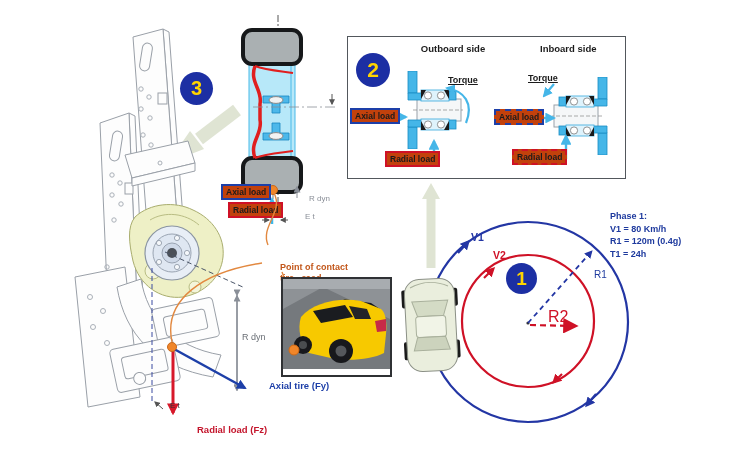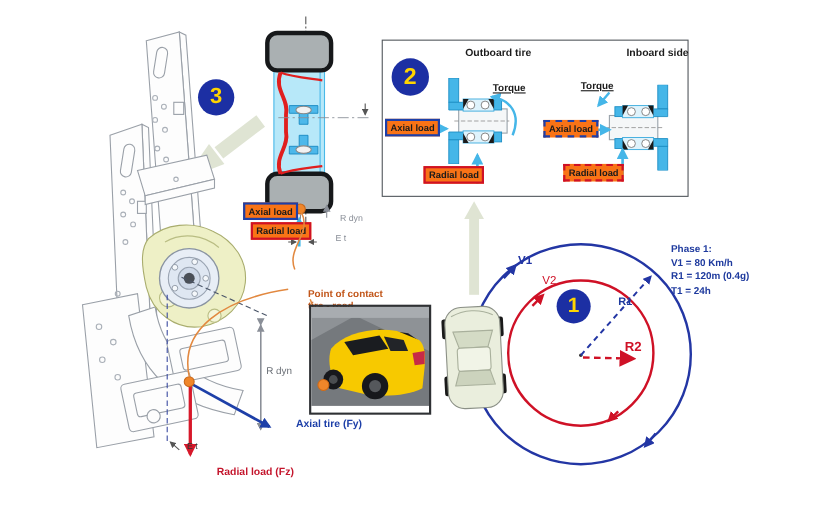--- a/index.html
+++ b/index.html
@@ -1,31 +1,31 @@
 <!DOCTYPE html>
 <html><head>
 <meta charset="utf-8">
 <style>
   html,body{margin:0;padding:0;background:#fff;}
   .canvas{position:relative;width:750px;height:465px;background:#fff;overflow:hidden;
           font-family:"Liberation Sans",sans-serif;}
   .abs{position:absolute;}
   .lbl{position:absolute;white-space:nowrap;font-family:"Liberation Sans",sans-serif;padding-left:16px;}
-  .boxed{position:absolute;background:#f97316;color:#1b1b1b;font-weight:bold;font-size:8.5px;
+  .boxed{position:absolute;background:#c2410c;color:#1b1b1b;font-weight:bold;font-size:8.5px;
          padding:1px 3px;line-height:10px;white-space:nowrap;}
   .boxed.navy{border:2px solid #1d3fa8;}
   .boxed.red{border:2px solid #cf1126;}
   .boxed.navy-d{border:2px dashed #1d3fa8;}
   .boxed.red-d{border:2px dashed #cf1126;}
   .badge{position:absolute;border-radius:50%;background:#1c2fa3;color:#ffd400;
          display:flex;align-items:center;justify-content:center;font-weight:bold;}
   .panel{position:absolute;left:347px;top:36px;width:277px;height:141px;
          border:1.5px solid #52575c;background:#fff;}
   .phase{position:absolute;font-size:9px;line-height:12.5px;font-weight:600;}
-  .phase1{left:610px;top:220px;color:#1e3a9e;}
+  .phase1{left:610px;top:210px;color:#1e3a9e;}
   .phase2{left:499px;top:333px;color:#c01730;}
   .side-title{position:absolute;top:6px;font-size:9.5px;font-weight:600;color:#1b1b1b;}
   .torque{position:absolute;font-size:9px;font-weight:600;color:#1b1b1b;text-decoration:underline;}
   svg{display:block;}
 </style>
 </head>
 <body>
 
 <div class="canvas">
 
@@ -205,22 +205,22 @@
         <circle cx="20" cy="66" r="4" fill="#4a4d50"></circle>
       <circle cx="58" cy="72" r="12" fill="#17181c"></circle>
         <circle cx="58" cy="72" r="5.5" fill="#55585c"></circle>
       <rect y="90" width="107" height="6" fill="#fff"></rect>
       <circle cx="11" cy="71" r="5" fill="#f0862a" stroke="#d06a15"></circle>
     </svg>
   </div>
 
   <div class="panel">
     <div class="badge" style="left:8px;top:16px;width:34px;height:34px;font-size:21px">2</div>
-    <div class="side-title" style="left:50px;width:110px;text-align:center">Outboard tire</div>
-    <div class="side-title" style="left:168px;width:110px;text-align:right">Inboard side</div>
+    <div class="side-title" style="left:50px;width:110px;text-align:center">Outboard side</div>
+    <div class="side-title" style="left:192px;width:110px;text-align:left">Inboard side</div>
 
     <svg class="abs" style="left:53px;top:34px" width="66" height="78" viewBox="0 0 66 78">
       <rect x="16" y="28" width="44" height="22" fill="#f5f7f8" stroke="#99a2aa"></rect>
       <line x1="12" y1="39" x2="62" y2="39" stroke="#888" stroke-width="0.7" stroke-dasharray="4 2"></line>
       <g fill="#45b6e8" stroke="#1b8dc4" stroke-width="0.8">
         <rect x="7" y="0" width="9" height="22"></rect>
           <path d="M7,22 h17 v7 h-17 z"></path>
         <rect x="7" y="56" width="9" height="22"></rect>
           <path d="M7,49 h17 v7 h-17 z"></path>
         <rect x="48" y="20" width="7" height="9"></rect>
@@ -324,23 +324,23 @@
       </g>
       <rect x="0" y="0" width="50" height="92" rx="15" fill="#eaeedd" stroke="#8b9086"></rect>
       <polygon points="7,22 43,22 38,37 12,37" fill="#d4dbc5" stroke="#a9b09c"></polygon>
       <rect x="10" y="37" width="30" height="21" rx="3" fill="#f1f4e7" stroke="#a9b09c"></rect>
       <polygon points="11,58 39,58 43,71 7,71" fill="#ccd3bd" stroke="#a9b09c"></polygon>
       <path d="M6,8 C18,2 32,2 44,8" fill="none" stroke="#a9b09c"></path>
     </g>
   </svg>
 
   <div class="lbl" style="left:455px;top:231px;font-size:10.5px;font-weight:bold;color:#2336a4">V1</div>
-  <div class="lbl" style="left:477px;top:249px;font-size:10.5px;font-weight:normal;color:#cf1126">V2</div>
-  <div class="lbl" style="left:546px;top:269px;font-size:10px;font-weight:bold;color:#1e3a9e">R1</div>
-  <div class="lbl" style="left:552px;top:308px;font-size:12px;font-weight:bold;color:#cf1126">R2</div>
+  <div class="lbl" style="left:477px;top:249px;font-size:10.5px;font-weight:bold;color:#cf1126">V2</div>
+  <div class="lbl" style="left:578px;top:269px;font-size:10px;font-weight:normal;color:#1e3a9e">R1</div>
+  <div class="lbl" style="left:532px;top:308px;font-size:16px;font-weight:normal;color:#cf1126">R2</div>
   <div class="badge" style="left:506px;top:263px;width:31px;height:31px;font-size:19px">1</div>
 
   <div class="phase phase1">
     <div>Phase 1:</div>
     <div>V1 = 80 Km/h</div>
     <div>R1 = 120m (0.4g)</div>
     <div>T1 = 24h</div>
   </div>
 
 </div>

